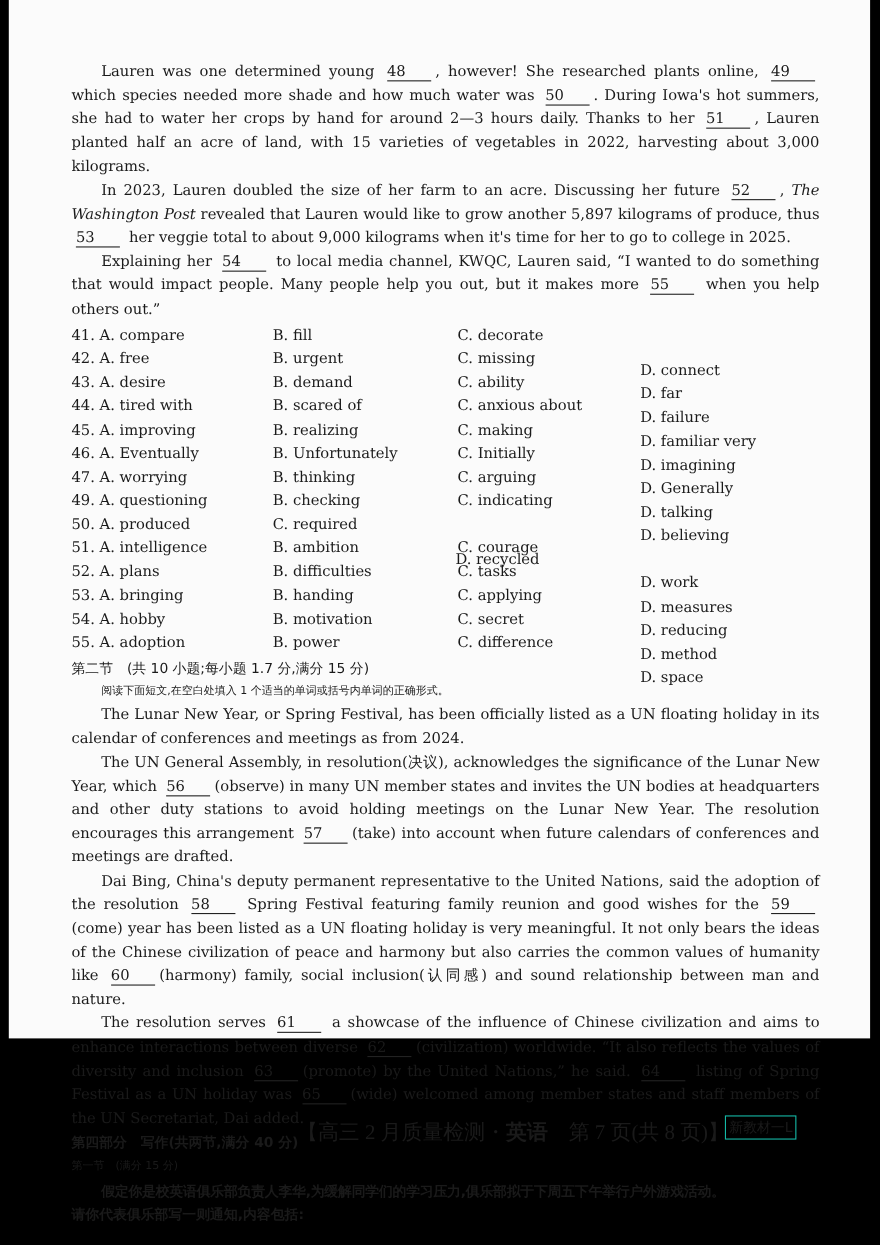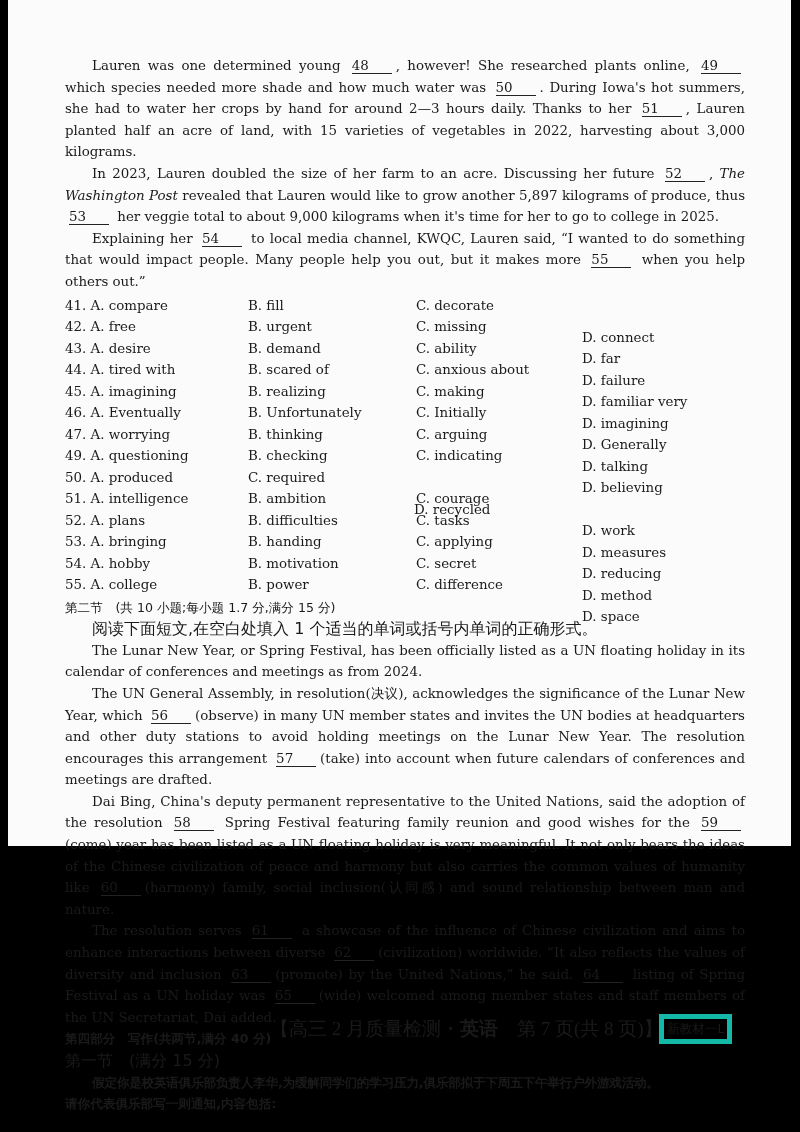--- a/index.html
+++ b/index.html
@@ -1,47 +1,47 @@
 <!DOCTYPE html>
 <html><head>
 <meta charset="utf-8">
 <style>
   html, body { margin: 0; padding: 0; }
   body {
     width: 800px; height: 1132px; background: #000; position: relative; overflow: hidden;
     font-family: "DejaVu Serif", "Liberation Serif", serif; color: #1a1a1a;
   }
   .page {
-    position: absolute; left: 8px; top: 0; width: 783px; height: 846px;
+    position: absolute; left: 8px; top: 0; width: 783px; height: 944px;
     background: #fbfbfb;
   }
   .content { position: absolute; left: 57px; top: 55px; width: 680px; font-size: 13.4px; line-height: 21.6px; }
   .para { margin: 0; text-align: justify; text-align-last: left; }
   .indent { text-indent: 27px; }
   .blank {
     display: inline-block; min-width: 40px; text-align: center; border-bottom: 1px solid #222;
     line-height: 15px; margin: 0 4px; text-indent: 0;
   }
   em.it { font-style: italic; }
   .opts { margin: 2px 0 0 0; }
   .opt-row { display: flex; height: 21.5px; align-items: flex-start; }
   .opt-row .c1 { width: 183px; }
   .opt-row .c2 { width: 168px; }
   .opt-row .c3 { width: 166px; }
   .opt-row .c4 { flex: 1; margin-top: 32px; }
-  .cn { font-family: "DejaVu Sans", sans-serif; font-size: 16px; }
+  .cn { font-family: "DejaVu Sans", sans-serif; font-size: 10px; }
   .cn-bold { font-family: "DejaVu Sans", sans-serif; font-size: 12.6px; font-weight: bold; }
   .section-head { margin: 1px 0 0 0; }
   .footer {
     position: absolute; top: 1014px; left: 0; width: 783px; height: 24px;
   }
   .footer-center { position: absolute; left: 262px; top: 2px; font-family: Liberation Serif, serif; font-size: 19px; }
   .footer-center b { font-weight: bold; }
   .badge {
-    position: absolute; left: 651px; top: 0px; border: 5px solid #14b8a6; padding: 0 3px;
+    position: absolute; left: 651px; top: 0px; border: 1px solid #14b8a6; padding: 0 3px;
     font-family: "DejaVu Sans", sans-serif; font-size: 12.6px; line-height: 20px;
   }
 </style>
 </head>
 <body>
 
 <div class="page">
   <div class="content">
 
     <div id="cloze">
@@ -69,21 +69,21 @@
           <span class="c3"><span>C. ability</span></span>
           <span class="c4"><span>D. failure</span></span>
         </div>
         <div class="opt-row">
           <span class="c1"><span>44.</span> <span>A. tired with</span></span>
           <span class="c2"><span>B. scared of</span></span>
           <span class="c3"><span>C. anxious about</span></span>
           <span class="c4"><span>D. familiar very</span></span>
         </div>
         <div class="opt-row">
-          <span class="c1"><span>45.</span> <span>A. imagining</span></span>
+          <span class="c1"><span>45.</span> <span>A. improving</span></span>
           <span class="c2"><span>B. realizing</span></span>
           <span class="c3"><span>C. making</span></span>
           <span class="c4"><span>D. imagining</span></span>
         </div>
         <div class="opt-row">
           <span class="c1"><span>46.</span> <span>A. Eventually</span></span>
           <span class="c2"><span>B. Unfortunately</span></span>
           <span class="c3"><span>C. Initially</span></span>
           <span class="c4"><span>D. Generally</span></span>
         </div>
@@ -122,21 +122,21 @@
           <span class="c3"><span>C. applying</span></span>
           <span class="c4"><span>D. reducing</span></span>
         </div>
         <div class="opt-row">
           <span class="c1"><span>54.</span> <span>A. hobby</span></span>
           <span class="c2"><span>B. motivation</span></span>
           <span class="c3"><span>C. secret</span></span>
           <span class="c4"><span>D. method</span></span>
         </div>
         <div class="opt-row">
-          <span class="c1"><span>55.</span> <span>A. college</span></span>
+          <span class="c1"><span>55.</span> <span>A. adoption</span></span>
           <span class="c2"><span>B. power</span></span>
           <span class="c3"><span>C. difference</span></span>
           <span class="c4"><span>D. space</span></span>
         </div>
       </div>
 
     <p class="para section-head cn-bold" style="font-weight:normal;">第二节　(共 10 小题;每小题 1.7 分,满分 15 分)</p>
     <p class="para indent cn">阅读下面短文,在空白处填入 1 个适当的单词或括号内单词的正确形式。</p>
 
     <div id="s2">

